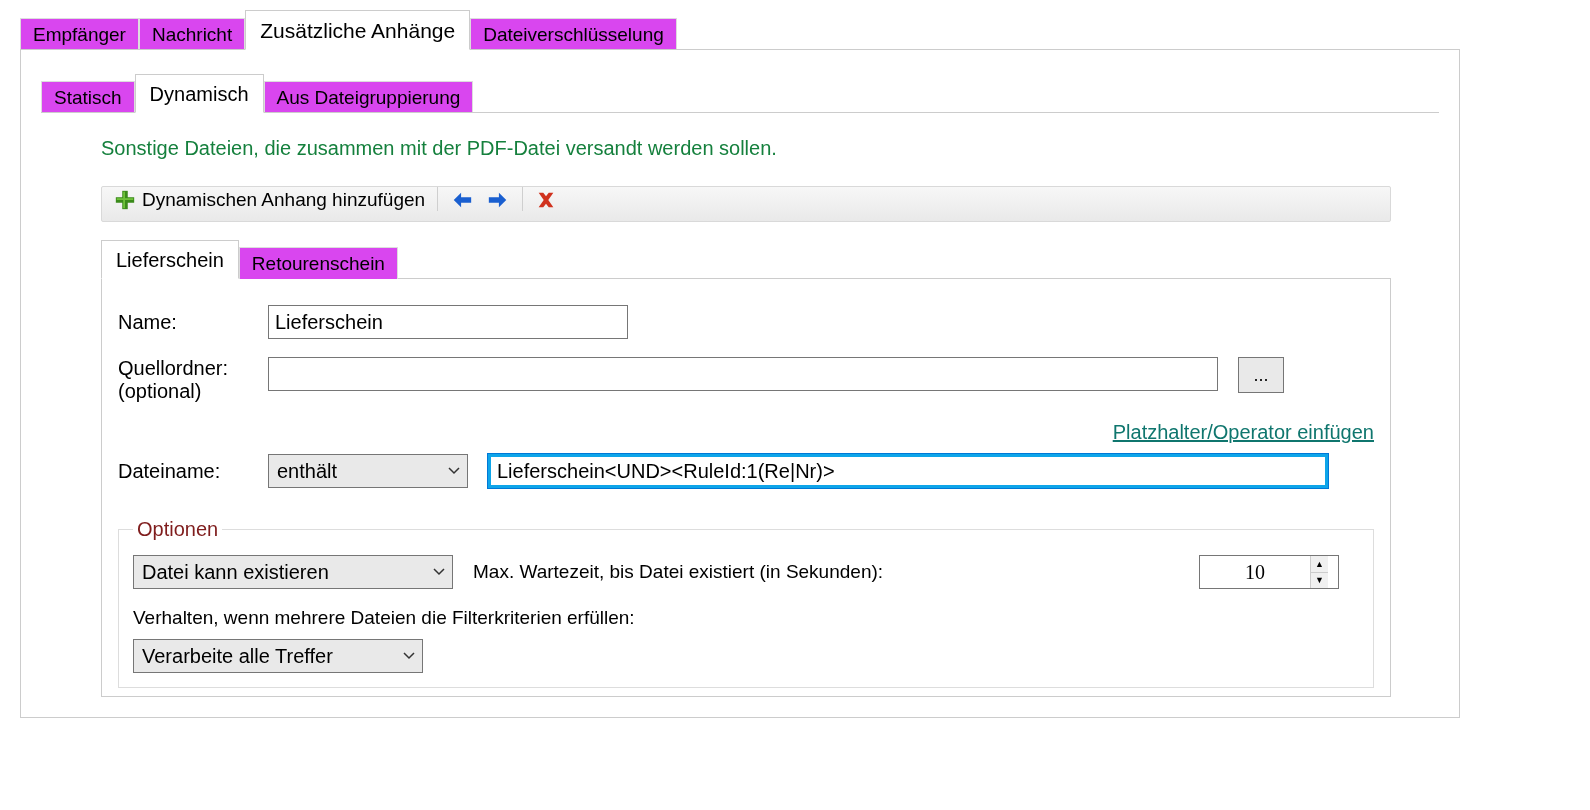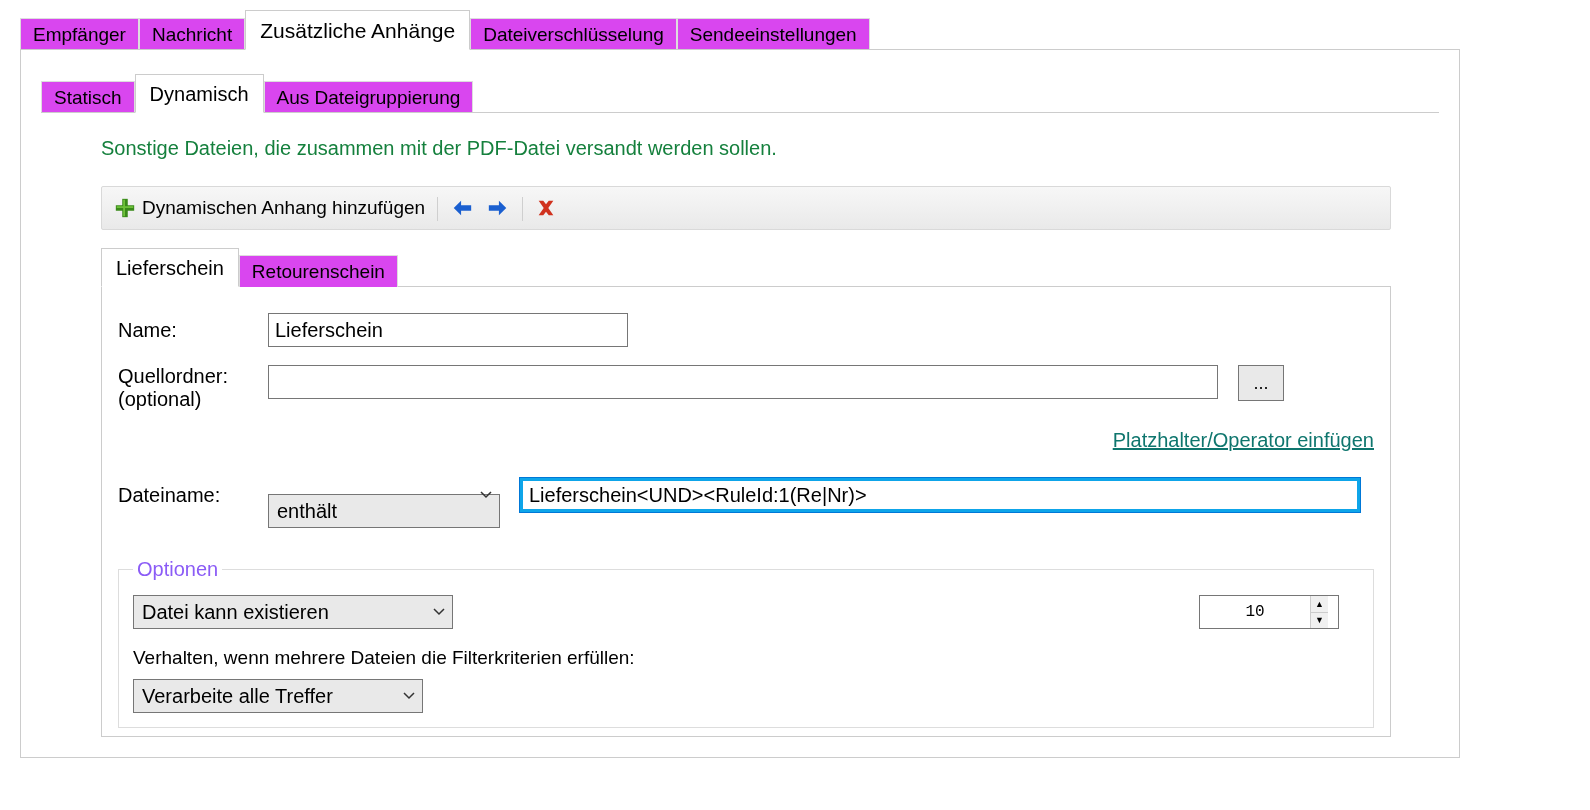--- a/index.html
+++ b/index.html
@@ -50,29 +50,29 @@
     padding: 16px 16px 8px 16px;
   }
   .info-text {
     color: #15803d;
     font-size: 20px;
     margin: 0 0 26px 0;
     padding-left: 60px;
   }
   .toolbar {
     display: flex;
-    align-items: flex-end;
+    align-items: flex-start;
     margin-left: 60px;
     margin-right: 0;
     margin-bottom: 0;
-    height: 44px;
+    height: 36px;
     background: linear-gradient(#f7f7f7, #e9e9e9);
     border: 1px solid #d9d9d9;
     border-radius: 2px;
-    padding: 8px 6px;
+    padding: 0 6px;
     width: 1290px;
   }
   .toolbar-btn {
     display: flex;
     align-items: center;
     gap: 6px;
     cursor: pointer;
     padding: 2px 6px;
   }
   .toolbar-sep {
@@ -139,39 +139,39 @@
     font-size: 20px;
   }
   fieldset.options {
     border: 1px solid #ddd;
     margin: 30px 0 0 0;
     padding: 14px 14px 14px 14px;
   }
   fieldset.options legend {
     font-size: 20px;
     padding: 0 4px;
-    color: #8b5cf6;
+    color: #7f1d1d;
   }
   .options-row {
     display: flex;
     align-items: center;
     gap: 20px;
     margin-bottom: 18px;
   }
   .spinner {
     display: flex;
     align-items: stretch;
     border: 1px solid #767676;
     height: 34px;
     width: 140px;
   }
   .spinner input {
     border: none;
-    font-family: Liberation Mono, monospace;
-    font-size: 16px;
+    font-family: Liberation Serif, serif;
+    font-size: 20px;
     width: 110px;
     text-align: center;
     outline: none;
   }
   .spinner-buttons {
     display: flex;
     flex-direction: column;
     width: 18px;
     border-left: 1px solid #ccc;
   }
@@ -187,21 +187,20 @@
   .spinner-buttons div:first-child { border-bottom: 1px solid #ccc; }
 </style>
 </head>
 <body>
 
 <div class="tabs">
   <div class="tab inactive">Empfänger</div>
   <div class="tab inactive">Nachricht</div>
   <div class="tab active">Zusätzliche Anhänge</div>
   <div class="tab inactive">Dateiverschlüsselung</div>
-  <div class="tab inactive">Sendeeinstellungen</div>
 </div>
 
 <div class="panel">
 
   <div class="tabs">
     <div class="tab inactive" style="font-size:19px;">Statisch</div>
     <div class="tab active" style="font-size:20px;">Dynamisch</div>
     <div class="tab inactive" style="font-size:19px;">Aus Dateigruppierung</div>
   </div>
 
@@ -259,21 +258,21 @@
         <button class="browse-btn">...</button>
       </div>
 
       <div style="text-align:right; margin-bottom:10px;">
         <span class="link">Platzhalter/Operator einfügen</span>
       </div>
 
       <div class="form-row">
         <div class="label-col">Dateiname:</div>
         <div class="select-wrap">
-          <select class="select" style="width:232px;margin-top:32px;">
+          <select class="select" style="width:200px;">
             <option>enthält</option>
           </select>
           <svg class="chevron" width="12" height="8" viewBox="0 0 12 8">
               <path d="M1 1 L6 6 L11 1" stroke="#333" stroke-width="1.5" fill="none"></path>
             </svg>
         </div>
         <input class="input-text focused" style="width: 840px; margin-left: 20px;" value="Lieferschein&lt;UND&gt;&lt;RuleId:1(Re|Nr)&gt;">
       </div>
 
       <fieldset class="options">
@@ -281,20 +280,21 @@
 
         <div class="options-row">
           <div class="select-wrap">
             <select class="select" style="width:320px;">
               <option>Datei kann existieren</option>
             </select>
             <svg class="chevron" width="12" height="8" viewBox="0 0 12 8">
                 <path d="M1 1 L6 6 L11 1" stroke="#333" stroke-width="1.5" fill="none"></path>
               </svg>
           </div>
+          <span>Max. Wartezeit, bis Datei existiert (in Sekunden):</span>
           <div class="spinner" style="margin-left:auto; margin-right:20px;">
             <input value="10" style="">
             <div class="spinner-buttons">
               <div>▲</div>
               <div>▼</div>
             </div>
           </div>
         </div>
 
         <div style="margin-bottom:10px;">

